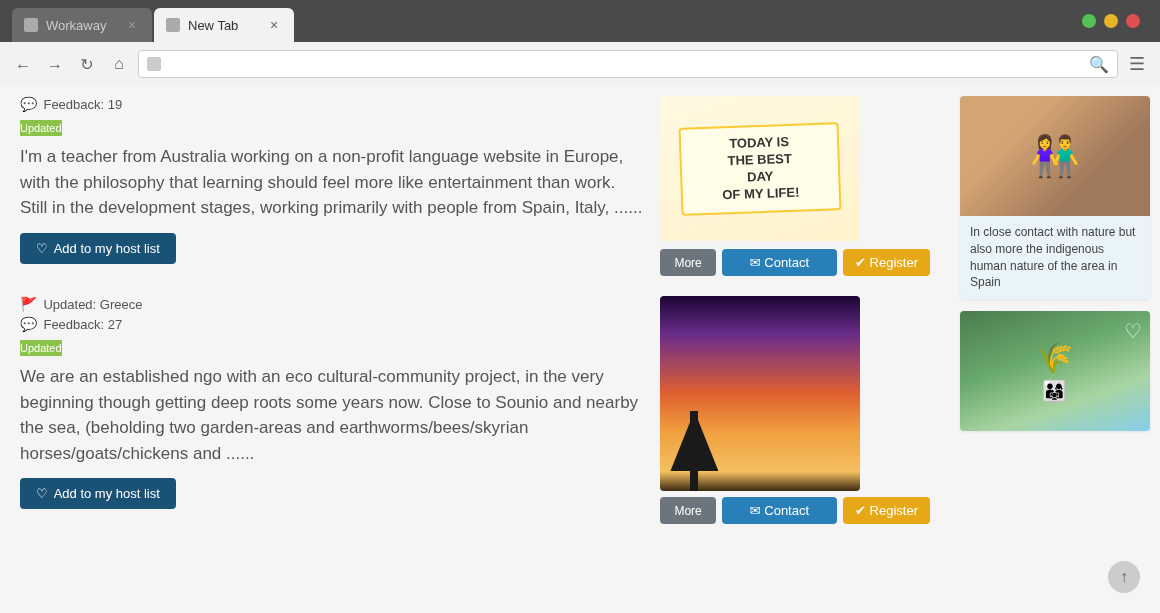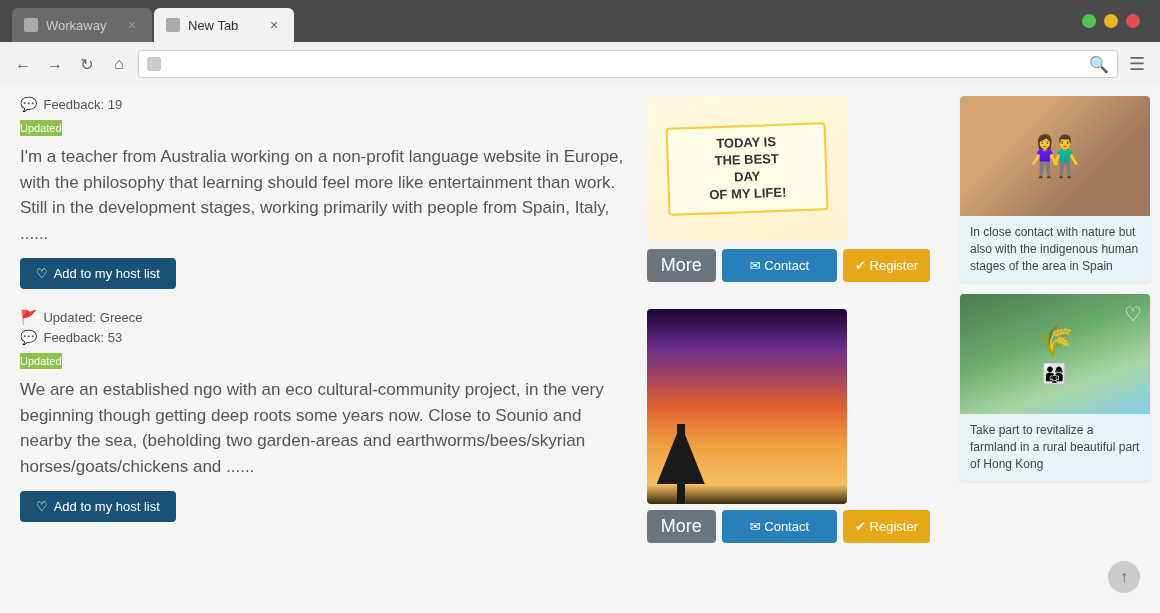--- a/index.html
+++ b/index.html
@@ -286,21 +286,21 @@
       gap: 6px;
       margin-top: 4px;
     }
 
     .btn-more {
       background: #6c757d;
       color: #fff;
       border: none;
       border-radius: 4px;
       padding: 6px 14px;
-      font-size: 18px;
+      font-size: 12px;
       cursor: pointer;
     }
 
     .btn-contact {
       background: #2980b9;
       color: #fff;
       border: none;
       border-radius: 4px;
       padding: 6px 28px;
       font-size: 13px;
@@ -496,21 +496,21 @@
 
         <div class="listing-block">
           <div class="listing-with-image">
             <div class="listing-text">
               <div class="meta-row">
                 <span class="flag-icon">🚩</span>
                 <span>Updated: Greece</span>
               </div>
               <div class="feedback-row">
                 <span class="feedback-icon">💬</span>
-                <span>Feedback: 53</span>
+                <span>Feedback: 27</span>
               </div>
               <div class="badge-updated">Updated</div>
               <p class="listing-desc">We are an established ngo with an eco cultural-community project, in the very beginning though getting deep roots some years now. Close to Sounio and nearby the sea, (beholding two garden-areas and earthworms/bees/skyrian horses/goats/chickens and ......</p>
               <button class="add-host-btn">
                 <span>♡</span>
                 <span>Add to my host list</span>
               </button>
             </div>
             <div class="listing-image-col">
 
@@ -528,32 +528,31 @@
         </div>
 
       </div>
 
       <div class="sidebar">
 
         <div class="sidebar-card">
           <div class="sidebar-img sidebar-img-couple">
             👫
           </div>
-          <div class="sidebar-card-text">In close contact with nature but also with the indigenous human stages of the area in Spain</div>
+          <div class="sidebar-card-text">In close contact with nature but also more the indigenous human nature of the area in Spain</div>
         </div>
 
         <div class="sidebar-card" style="position:relative;">
           <div style="position:relative;">
             <div class="sidebar-img sidebar-img-farm">
               🌾
               <span style="font-size:20px;">👨‍👩‍👧</span>
             </div>
             <span class="sidebar-heart">♡</span>
           </div>
-          <div class="sidebar-card-text">Take part to revitalize a farmland in a rural beautiful part of Hong Kong</div>
         </div>
 
       </div>
 
     </div>
 
   </div>
 
   <div class="scroll-top-btn" style="position:fixed;bottom:20px;right:20px;">↑</div>
 

